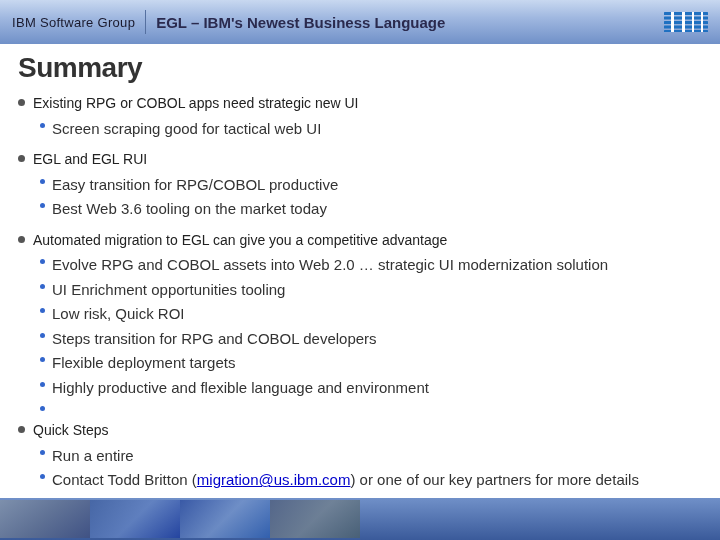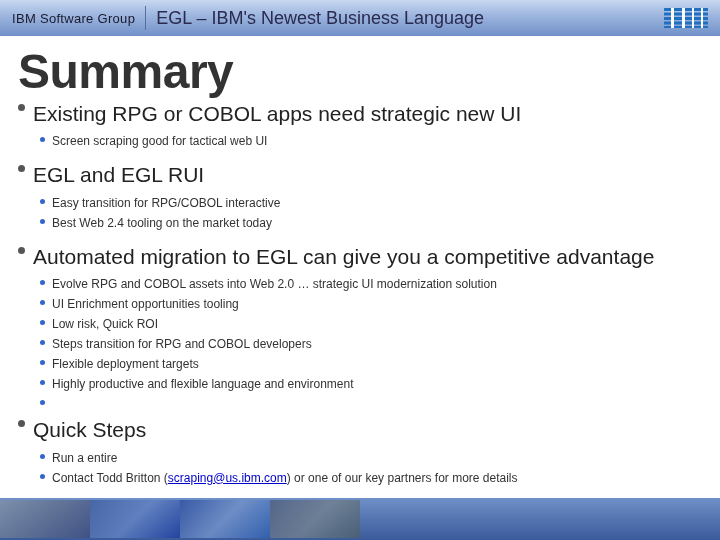--- a/index.html
+++ b/index.html
@@ -10,64 +10,65 @@
       font-family: Arial, Helvetica, sans-serif;
       background: #ffffff;
       overflow: hidden;
       position: relative;
     }
 
     
     .header {
       display: flex;
       align-items: center;
-      height: 36px;
+      height: 44px;
       background: linear-gradient(180deg, #c8d8f0 0%, #a0b8e0 40%, #7090c8 100%);
       padding: 4px 12px;
       position: relative;
     }
 
     .header-company {
       font-size: 13px;
       color: #1a1a2e;
       font-weight: normal;
       letter-spacing: 0.3px;
     }
 
     .header-divider {
       width: 1px;
       height: 24px;
       background: #5570a0;
       margin: 0 10px;
     }
 
     .header-title {
-      font-size: 18px;
+      font-size: 15px;
       color: #2a2a4e;
-      font-weight: normal;
+      font-weight: bold;
     }
 
     .ibm-logo {
       position: absolute;
       right: 12px;
       top: 50%;
       transform: translateY(-50%);
       width: 44px;
       height: 20px;
     }
 
     
     .content {
       padding: 8px 18px 6px 18px;
     }
 
     .page-title {
-      font-size: 48px;
+      font-size: 28px;
       font-weight: bold;
       color: #333333;
+      margin-bottom: 10px;
       letter-spacing: -0.5px;
     }
 
     .bullet-section {
       margin-bottom: 10px;
     }
 
     .main-bullet {
       display: flex;
       align-items: flex-start;
@@ -78,21 +79,21 @@
       width: 7px;
       height: 7px;
       background: #555;
       border-radius: 50%;
       margin-top: 5px;
       margin-right: 8px;
       flex-shrink: 0;
     }
 
     .main-bullet-text {
-      font-size: 21px;
+      font-size: 14px;
       color: #222222;
       line-height: 1.4;
     }
 
     .sub-bullets {
       margin-left: 22px;
       margin-top: 2px;
     }
 
     .sub-bullet {
@@ -105,21 +106,21 @@
       width: 5px;
       height: 5px;
       background: #3366cc;
       border-radius: 50%;
       margin-top: 5px;
       margin-right: 7px;
       flex-shrink: 0;
     }
 
     .sub-bullet-text {
-      font-size: 12px;
+      font-size: 15px;
       color: #333333;
       line-height: 1.5;
     }
 
     .link {
       color: #0000cc;
       text-decoration: underline;
     }
 
     
@@ -198,25 +199,25 @@
   </div>
 
   <div class="bullet-section">
     <div class="main-bullet">
       <div class="main-dot"></div>
       <span class="main-bullet-text">EGL and EGL RUI</span>
     </div>
     <div class="sub-bullets">
       <div class="sub-bullet">
         <div class="sub-dot"></div>
-        <span class="sub-bullet-text">Easy transition for RPG/COBOL interactive</span>
-      </div>
-      <div class="sub-bullet">
-        <div class="sub-dot"></div>
-        <span class="sub-bullet-text">Best Web 2.4 tooling on the market today</span>
+        <span class="sub-bullet-text">Easy transition for RPG/COBOL productive</span>
+      </div>
+      <div class="sub-bullet">
+        <div class="sub-dot"></div>
+        <span class="sub-bullet-text">Best Web 3.6 tooling on the market today</span>
       </div>
     </div>
   </div>
 
   <div class="bullet-section">
     <div class="main-bullet">
       <div class="main-dot"></div>
       <span class="main-bullet-text">Automated migration to EGL can give you a competitive advantage</span>
     </div>
     <div class="sub-bullets">
@@ -255,21 +256,21 @@
       <div class="main-dot"></div>
       <span class="main-bullet-text">Quick Steps</span>
     </div>
     <div class="sub-bullets">
       <div class="sub-bullet">
         <div class="sub-dot"></div>
         <span class="sub-bullet-text">Run a entire</span>
       </div>
       <div class="sub-bullet">
         <div class="sub-dot"></div>
-        <span class="sub-bullet-text">Contact Todd Britton (<a class="link" href="mailto:tbritton@us.ibm.com">scraping@us.ibm.com</a>) or one of our key partners for more details</span>
+        <span class="sub-bullet-text">Contact Todd Britton (<a class="link" href="mailto:tbritton@us.ibm.com">migration@us.ibm.com</a>) or one of our key partners for more details</span>
       </div>
     </div>
   </div>
 </div>
 
 <div class="footer-strip">
   <div class="footer-img-seg footer-img-seg-1"></div>
   <div class="footer-img-seg footer-img-seg-2"></div>
   <div class="footer-img-seg footer-img-seg-3"></div>
   <div class="footer-img-seg footer-img-seg-4"></div>

